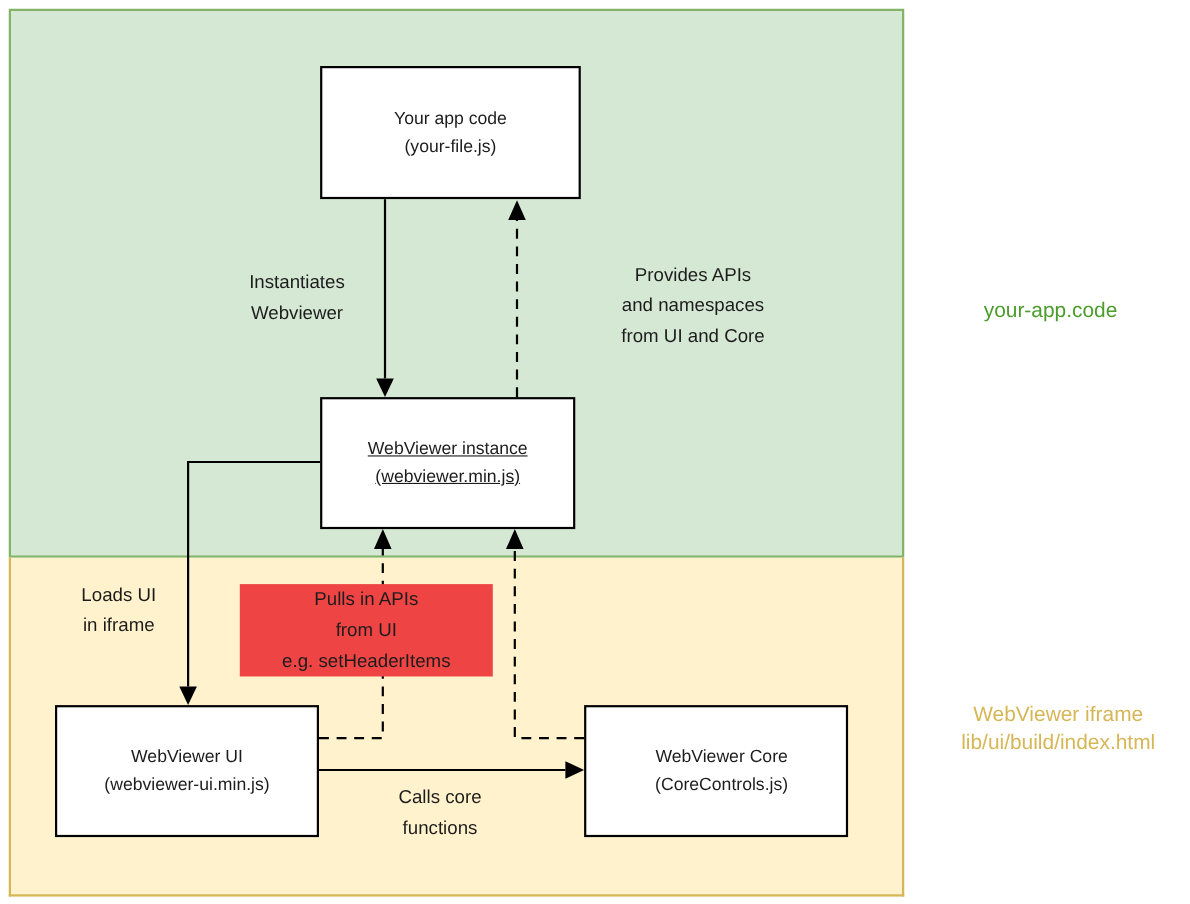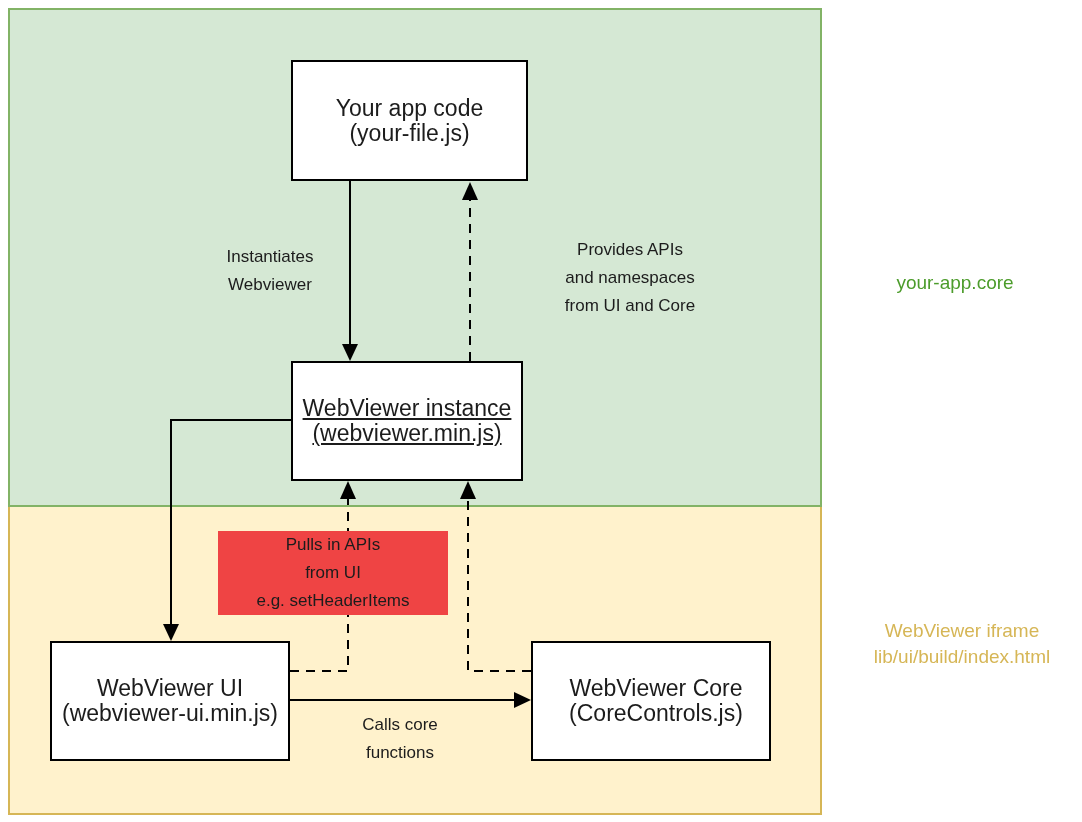--- a/index.html
+++ b/index.html
@@ -18,21 +18,21 @@
   }
   .region-iframe{
     left:8px;top:507px;width:814px;height:308px;
     background:#fff2cc;border:2px solid #d6b656;border-top:none;
   }
   svg.edges{position:absolute;left:0;top:0;z-index:2;}
   .node{
     position:absolute;z-index:3;box-sizing:border-box;
     background:#ffffff;border:2px solid #000000;
     display:flex;flex-direction:column;align-items:center;justify-content:center;
-    text-align:center;font-size:23px;line-height:25px;
+    text-align:center;font-size:16px;line-height:25px;
   }
   .node-app{left:291px;top:60px;width:237px;height:121px;}
   .node-instance{left:291px;top:361px;width:232px;height:120px;text-decoration:underline;}
   .node-ui{left:50px;top:641px;width:240px;height:120px;}
   .node-core{left:531px;top:641px;width:240px;height:120px;padding-left:10px;}
   .edge-label{
     position:absolute;z-index:4;
     font-size:17px;line-height:28px;text-align:center;
     white-space:pre-line;
   }
@@ -41,21 +41,21 @@
   .lbl-loads{left:18px;top:527px;width:180px;}
   .lbl-pulls-ui{left:218px;top:531px;width:230px;background:#ef4444;}
   .lbl-pulls-core{left:470px;top:520px;width:270px;}
   .lbl-calls{left:300px;top:711px;width:200px;}
   .side-label{
     position:absolute;z-index:4;
     font-size:19px;line-height:26px;text-align:center;
     white-space:pre-line;
   }
   .lbl-region-app{left:855px;top:270px;width:200px;color:#4c9c2b;}
-  .lbl-region-iframe{left:845px;top:618px;width:234px;color:#d6b656;}
+  .lbl-region-iframe{left:845px;top:637px;width:234px;color:#d6b656;}
   .stroke{stroke:#000000;stroke-width:2;fill:none;}
   .dashed{stroke-dasharray:9,7;}
   .head{fill:#000000;stroke:none;}
 </style>
 </head>
 <body>
 
 <div class="canvas">
 
   <div class="region region-app"></div>
@@ -103,23 +103,25 @@
   <div class="node node-core">
     <span>WebViewer Core</span>
     <span>(CoreControls.js)</span>
   </div>
 
   <div class="edge-label lbl-instantiates">Instantiates
 Webviewer</div>
   <div class="edge-label lbl-provides">Provides APIs
 and namespaces
 from UI and Core</div>
+  <div class="edge-label lbl-loads">Loads UI
+in iframe</div>
   <div class="edge-label lbl-pulls-ui">Pulls in APIs
 from UI
 e.g. setHeaderItems</div>
   <div class="edge-label lbl-calls">Calls core
 functions</div>
 
-  <div class="side-label lbl-region-app">your-app.core</div>
+  <div class="side-label lbl-region-app">your-app.code</div>
   <div class="side-label lbl-region-iframe">WebViewer iframe
 lib/ui/build/index.html</div>
 
 </div>
 
 </body></html>

